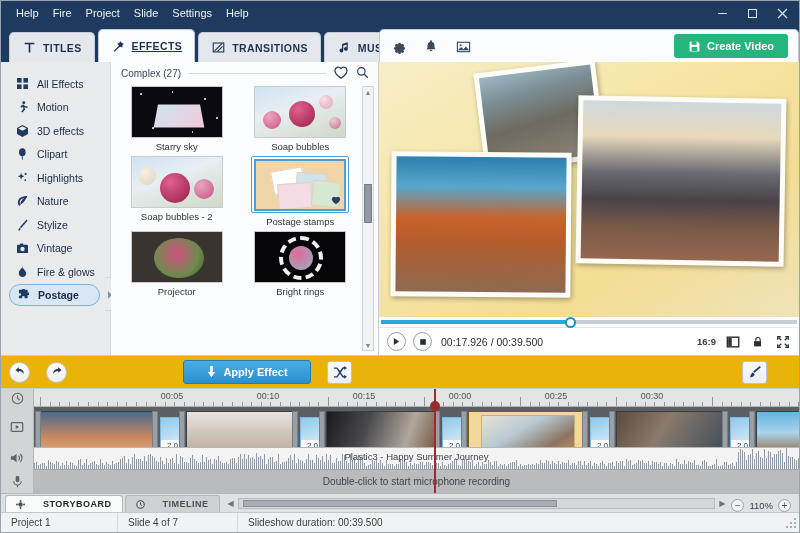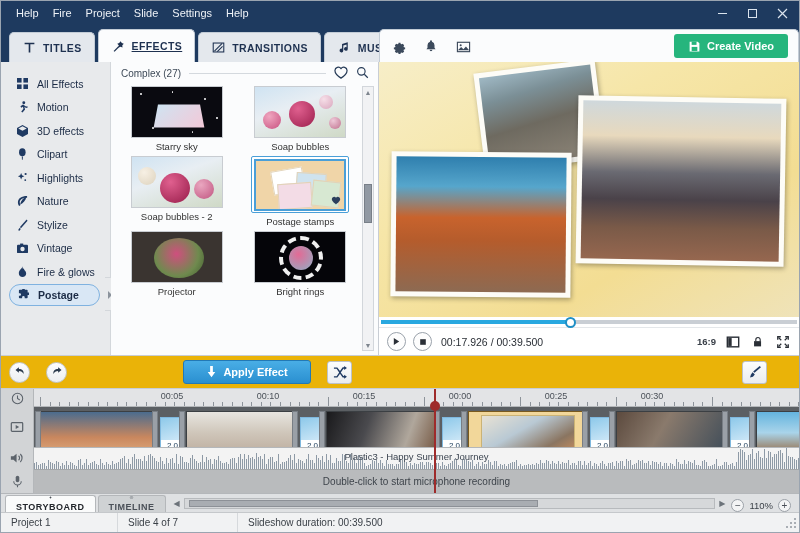--- a/index.html
+++ b/index.html
@@ -212,24 +212,24 @@
   .mic-lab { font-size:10px; color:#3e444b; }
 
   .playhead { position:absolute; top:0; bottom:0; width:2px; background:#9e2b2b;
               left:433px; z-index:20; pointer-events:none; }
   .playhead::before { content:""; position:absolute; left:-4px; top:12px; width:10px;
                       height:10px; border-radius:50%; background:#9e2b2b; }
 
   
   .modebar { height:19px; flex:none; background:#dfe1e3; display:flex; align-items:flex-end;
              border-top:1px solid #b4b7ba; padding-left:4px; gap:2px; }
-  .mode-tab { height:17px; display:flex; align-items:center; gap:3px; padding:0 10px;
+  .mode-tab { height:17px; display:flex; align-items:center; gap:18px; padding:0 10px;
               font-size:9px; font-weight:bold; letter-spacing:.5px; color:#4a5058;
               background:#cfd2d4; border:1px solid #b4b7ba; border-bottom:none;
-              border-radius:3px 3px 0 0; cursor:pointer;flex-direction:column; }
+              border-radius:3px 3px 0 0; cursor:pointer; }
   .mode-tab.active { background:#fafbfb; color:#23272c; }
   .mode-tab svg { display:block; fill:#4a5058; }
   .hscroll { flex:1; height:15px; margin:0 4px 1px 6px; display:flex; align-items:center; gap:4px; }
   .hs-arrow { font-size:8px; color:#6c737a; cursor:pointer; }
   .hs-track { flex:1; height:11px; background:#d6d8da; border:1px solid #b7babd; position:relative; }
   .hs-thumb { position:absolute; left:4px; top:1px; bottom:1px; width:66%;
               background:#a9adb2; border:1px solid #8d9197; cursor:pointer; }
   .zoomctl { display:flex; align-items:center; gap:5px; padding-right:8px; }
   .z-btn { width:13px; height:13px; border-radius:50%; border:1px solid #9ba1a8;
            background:#f3f4f5; display:flex; align-items:center; justify-content:center;

